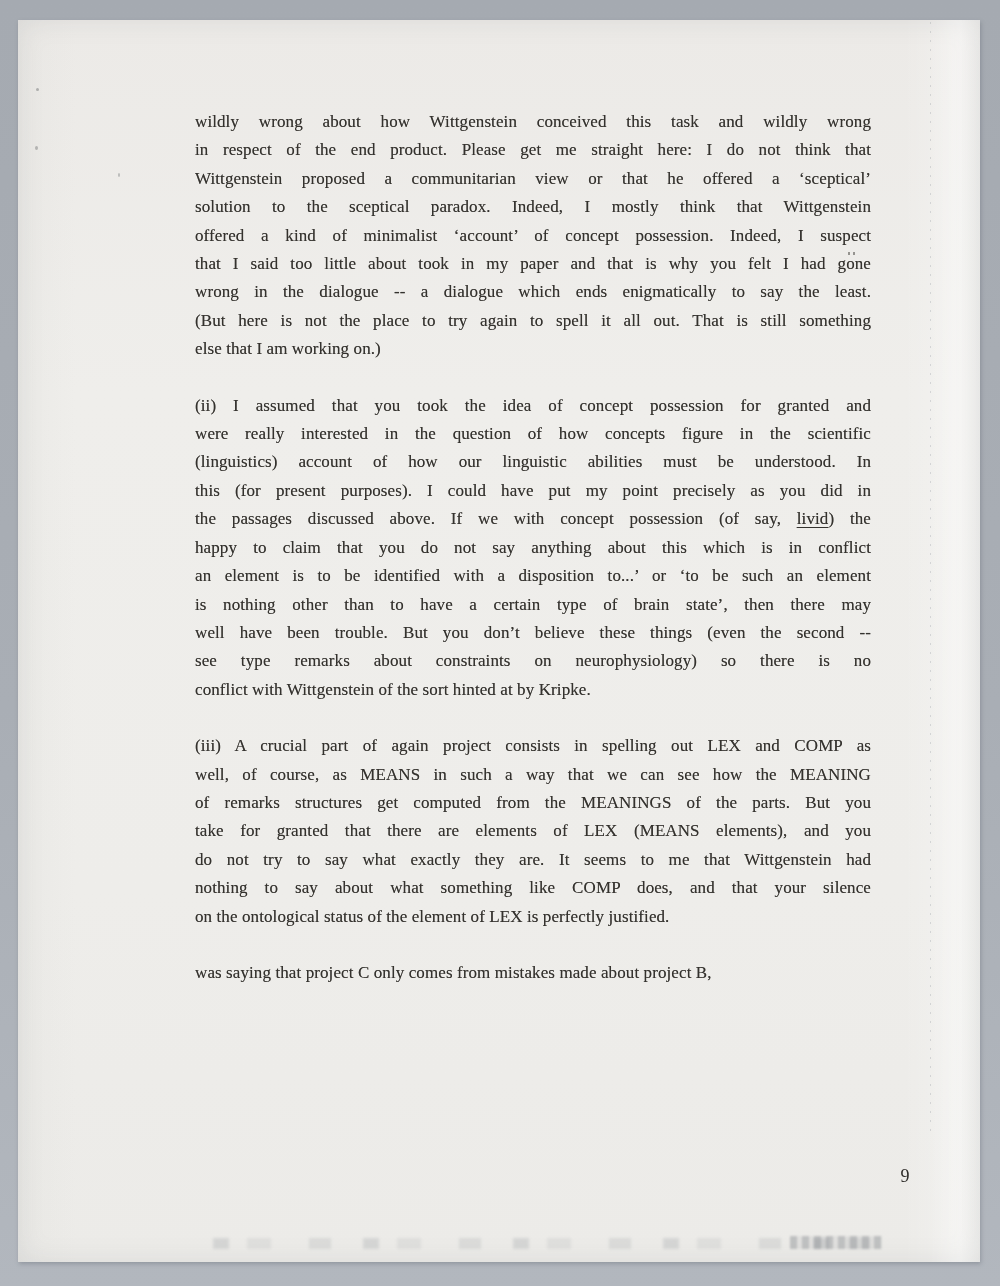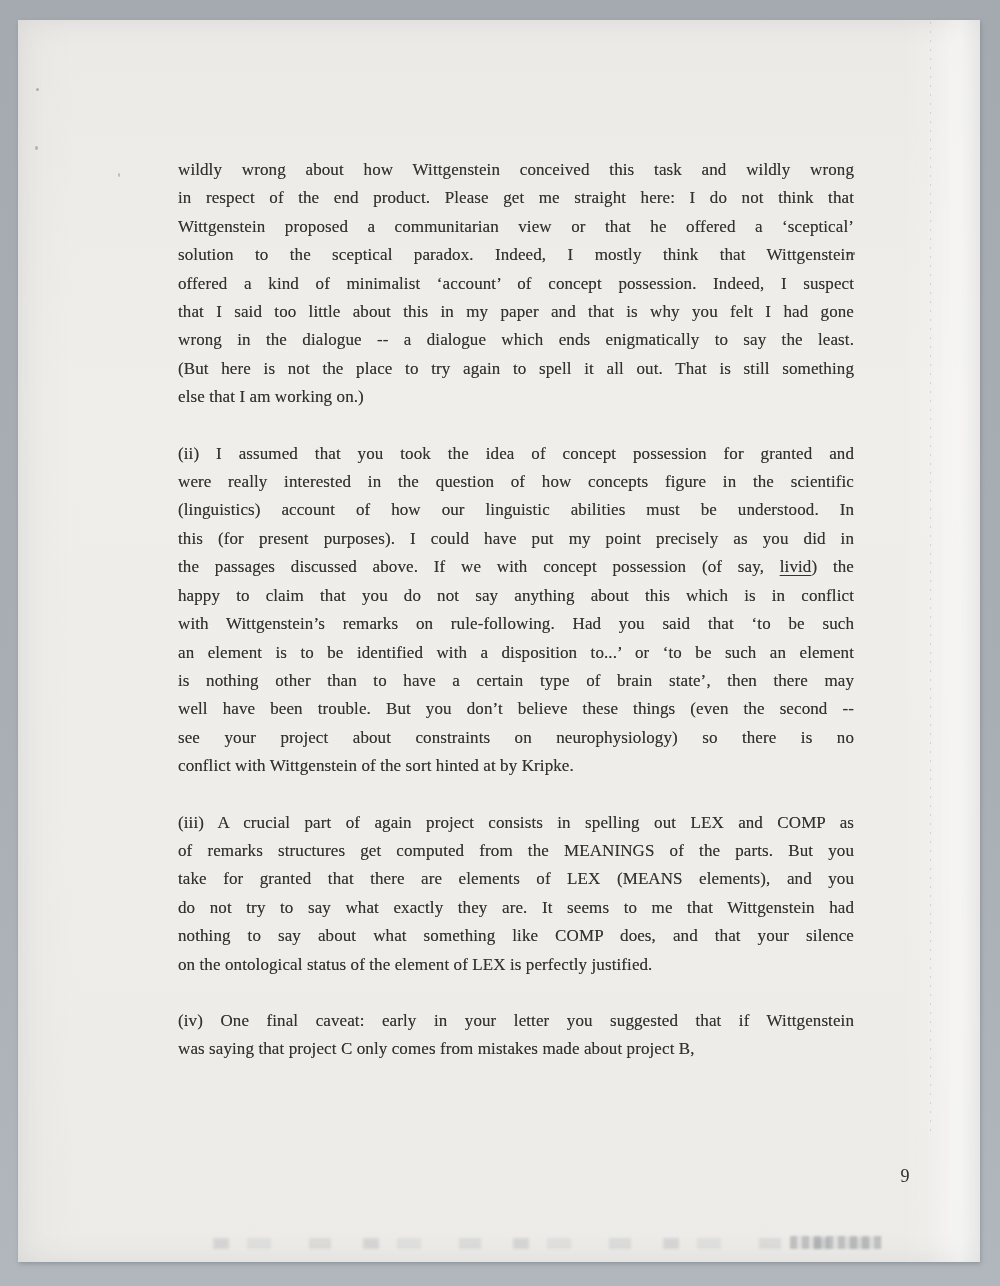--- a/index.html
+++ b/index.html
@@ -50,29 +50,28 @@
     background: linear-gradient(90deg, rgba(255,255,255,0.0), rgba(255,255,255,0.28) 60%, rgba(220,222,220,0.15));
     pointer-events: none;
   }
   .speck {
     position: absolute;
     border-radius: 50%;
     background: #7d7f80;
   }
   .page-text {
     position: absolute;
-    left: 160px;
+    left: 177px;
     top: 88px;
     width: 676px;
     color: #34322e;
     font-size: 17px;
     line-height: 28.4px;
     letter-spacing: 0.1px;
     text-shadow: 0 0 0.4px rgba(52,50,46,0.55);
-    margin-top: 48px;
   }
   .para { margin: 0 0 28px 0; }
   .para:last-child { margin-bottom: 0; }
   .line {
     text-align: justify;
     text-align-last: justify;
     white-space: normal;
   }
   .line.para-last { text-align-last: left; }
   .u { text-decoration: underline; text-underline-offset: 3px; font-family: Liberation Serif, serif; }
@@ -137,49 +136,48 @@
     <div class="speck" style="left:100px; top:153px; width:2px; height:4px; opacity:.45;"></div>
     <div class="diaeresis-mark"></div>
 
     <div class="page-text">
         <div class="para">
           <div class="line">wildly wrong about how Wittgenstein conceived this task and wildly wrong</div>
           <div class="line">in respect of the end product. Please get me straight here: I do not think that</div>
           <div class="line">Wittgenstein proposed a communitarian view or that he offered a ‘sceptical’</div>
           <div class="line">solution to the sceptical paradox. Indeed, I mostly think that Wittgenstein</div>
           <div class="line">offered a kind of minimalist ‘account’ of concept possession. Indeed, I suspect</div>
-          <div class="line">that I said too little about this in my paper and that is why you felt I had gone</div>
+          <div class="line">that I said too little about took in my paper and that is why you felt I had gone</div>
           <div class="line">wrong in the dialogue -- a dialogue which ends enigmatically to say the least.</div>
           <div class="line">(But here is not the place to try again to spell it all out. That is still something</div>
           <div class="line para-last">else that I am working on.)</div>
         </div>
         <div class="para">
           <div class="line">(ii) I assumed that you took the idea of concept possession for granted and</div>
           <div class="line">were really interested in the question of how concepts figure in the scientific</div>
           <div class="line">(linguistics) account of how our linguistic abilities must be understood. In</div>
           <div class="line">this (for present purposes). I could have put my point precisely as you did in</div>
           <div class="line"><span class="">the passages discussed above. If we with concept possession (of say, </span><span class="u">livid</span><span class="">) the</span></div>
           <div class="line">happy to claim that you do not say anything about this which is in conflict</div>
-          <div class="line">with Wittgenstein’s remarks on rule-following. Had you said that ‘to be such</div>
           <div class="line">an element is to be identified with a disposition to...’ or ‘to be such an element</div>
           <div class="line">is nothing other than to have a certain type of brain state’, then there may</div>
           <div class="line">well have been trouble. But you don’t believe these things (even the second --</div>
-          <div class="line">see your project about constraints on neurophysiology) so there is no</div>
+          <div class="line">see type remarks about constraints on neurophysiology) so there is no</div>
           <div class="line para-last">conflict with Wittgenstein of the sort hinted at by Kripke.</div>
         </div>
         <div class="para">
           <div class="line">(iii) A crucial part of again project consists in spelling out LEX and COMP as</div>
+          <div class="line">well, of course, as MEANS in such a way that we can see how the MEANING</div>
           <div class="line">of remarks structures get computed from the MEANINGS  of the parts. But you</div>
           <div class="line">take for granted that there are elements of LEX (MEANS elements), and you</div>
           <div class="line">do not try to say what exactly they are. It seems to me that Wittgenstein had</div>
           <div class="line">nothing to say about what something like COMP does, and that your silence</div>
           <div class="line para-last">on the ontological status of the element of LEX is perfectly justified.</div>
         </div>
         <div class="para">
-          <div class="line">(iv) One final caveat: early in your letter you suggested that if Wittgenstein</div>
           <div class="line para-last">was saying that project C only comes from mistakes made about project B,</div>
         </div>
       </div>
 
     <div class="page-number">9</div>
 
     <div class="bleedthrough"></div>
     <div class="bleedthrough-strong"></div>
   </div>
 </div>

